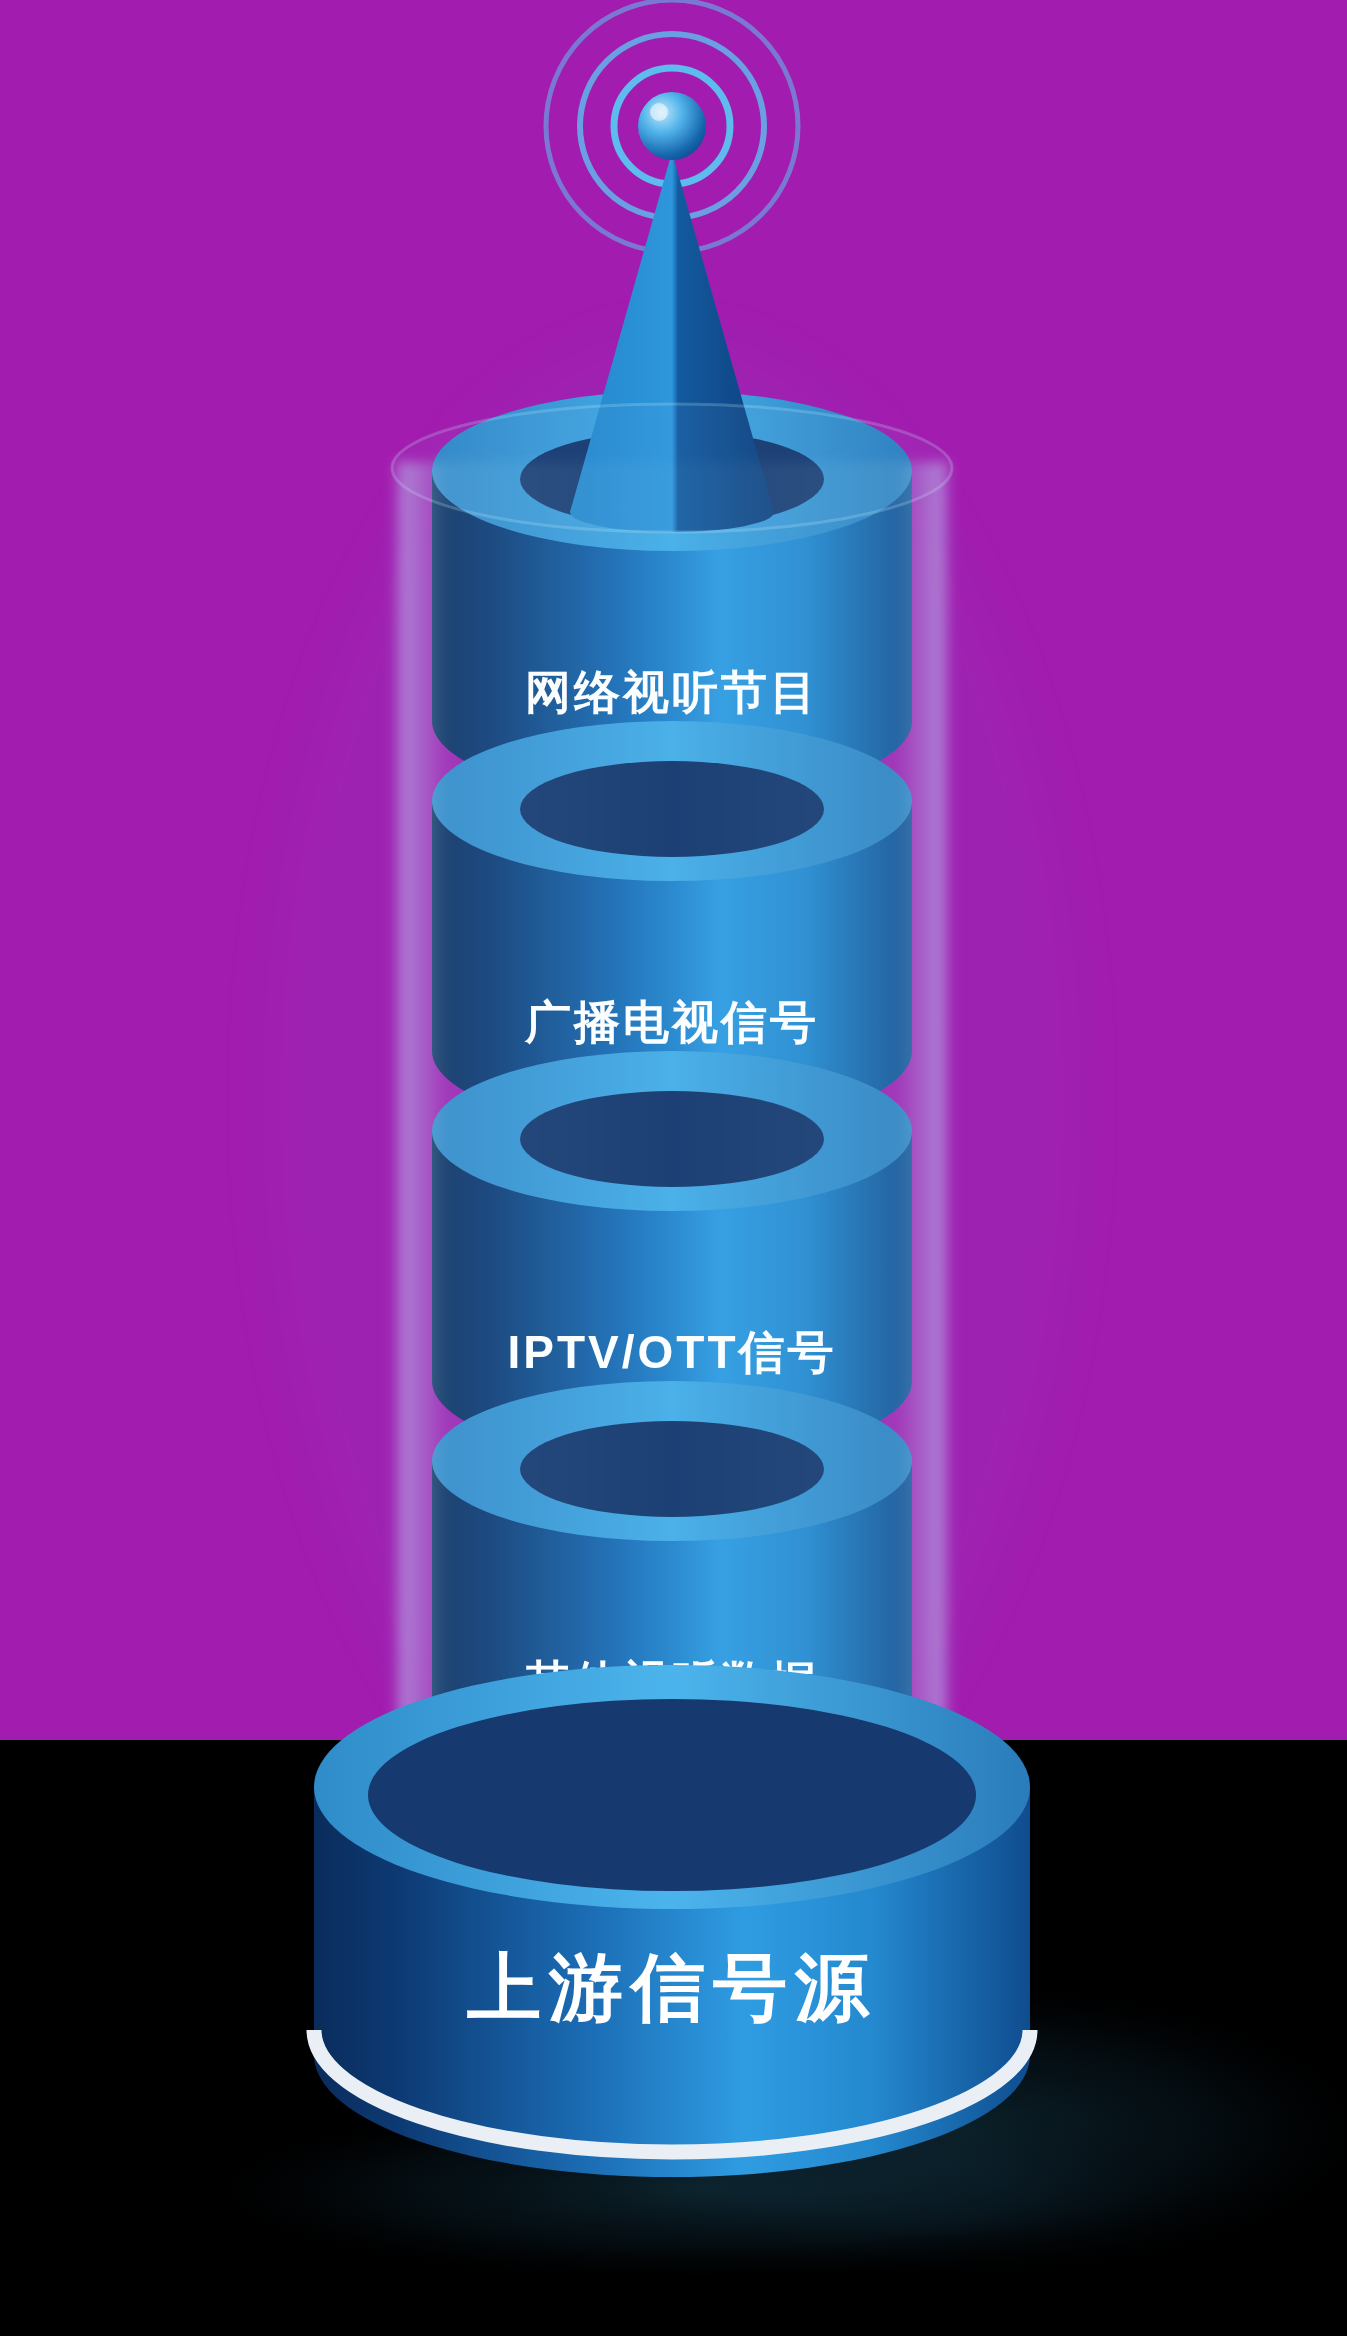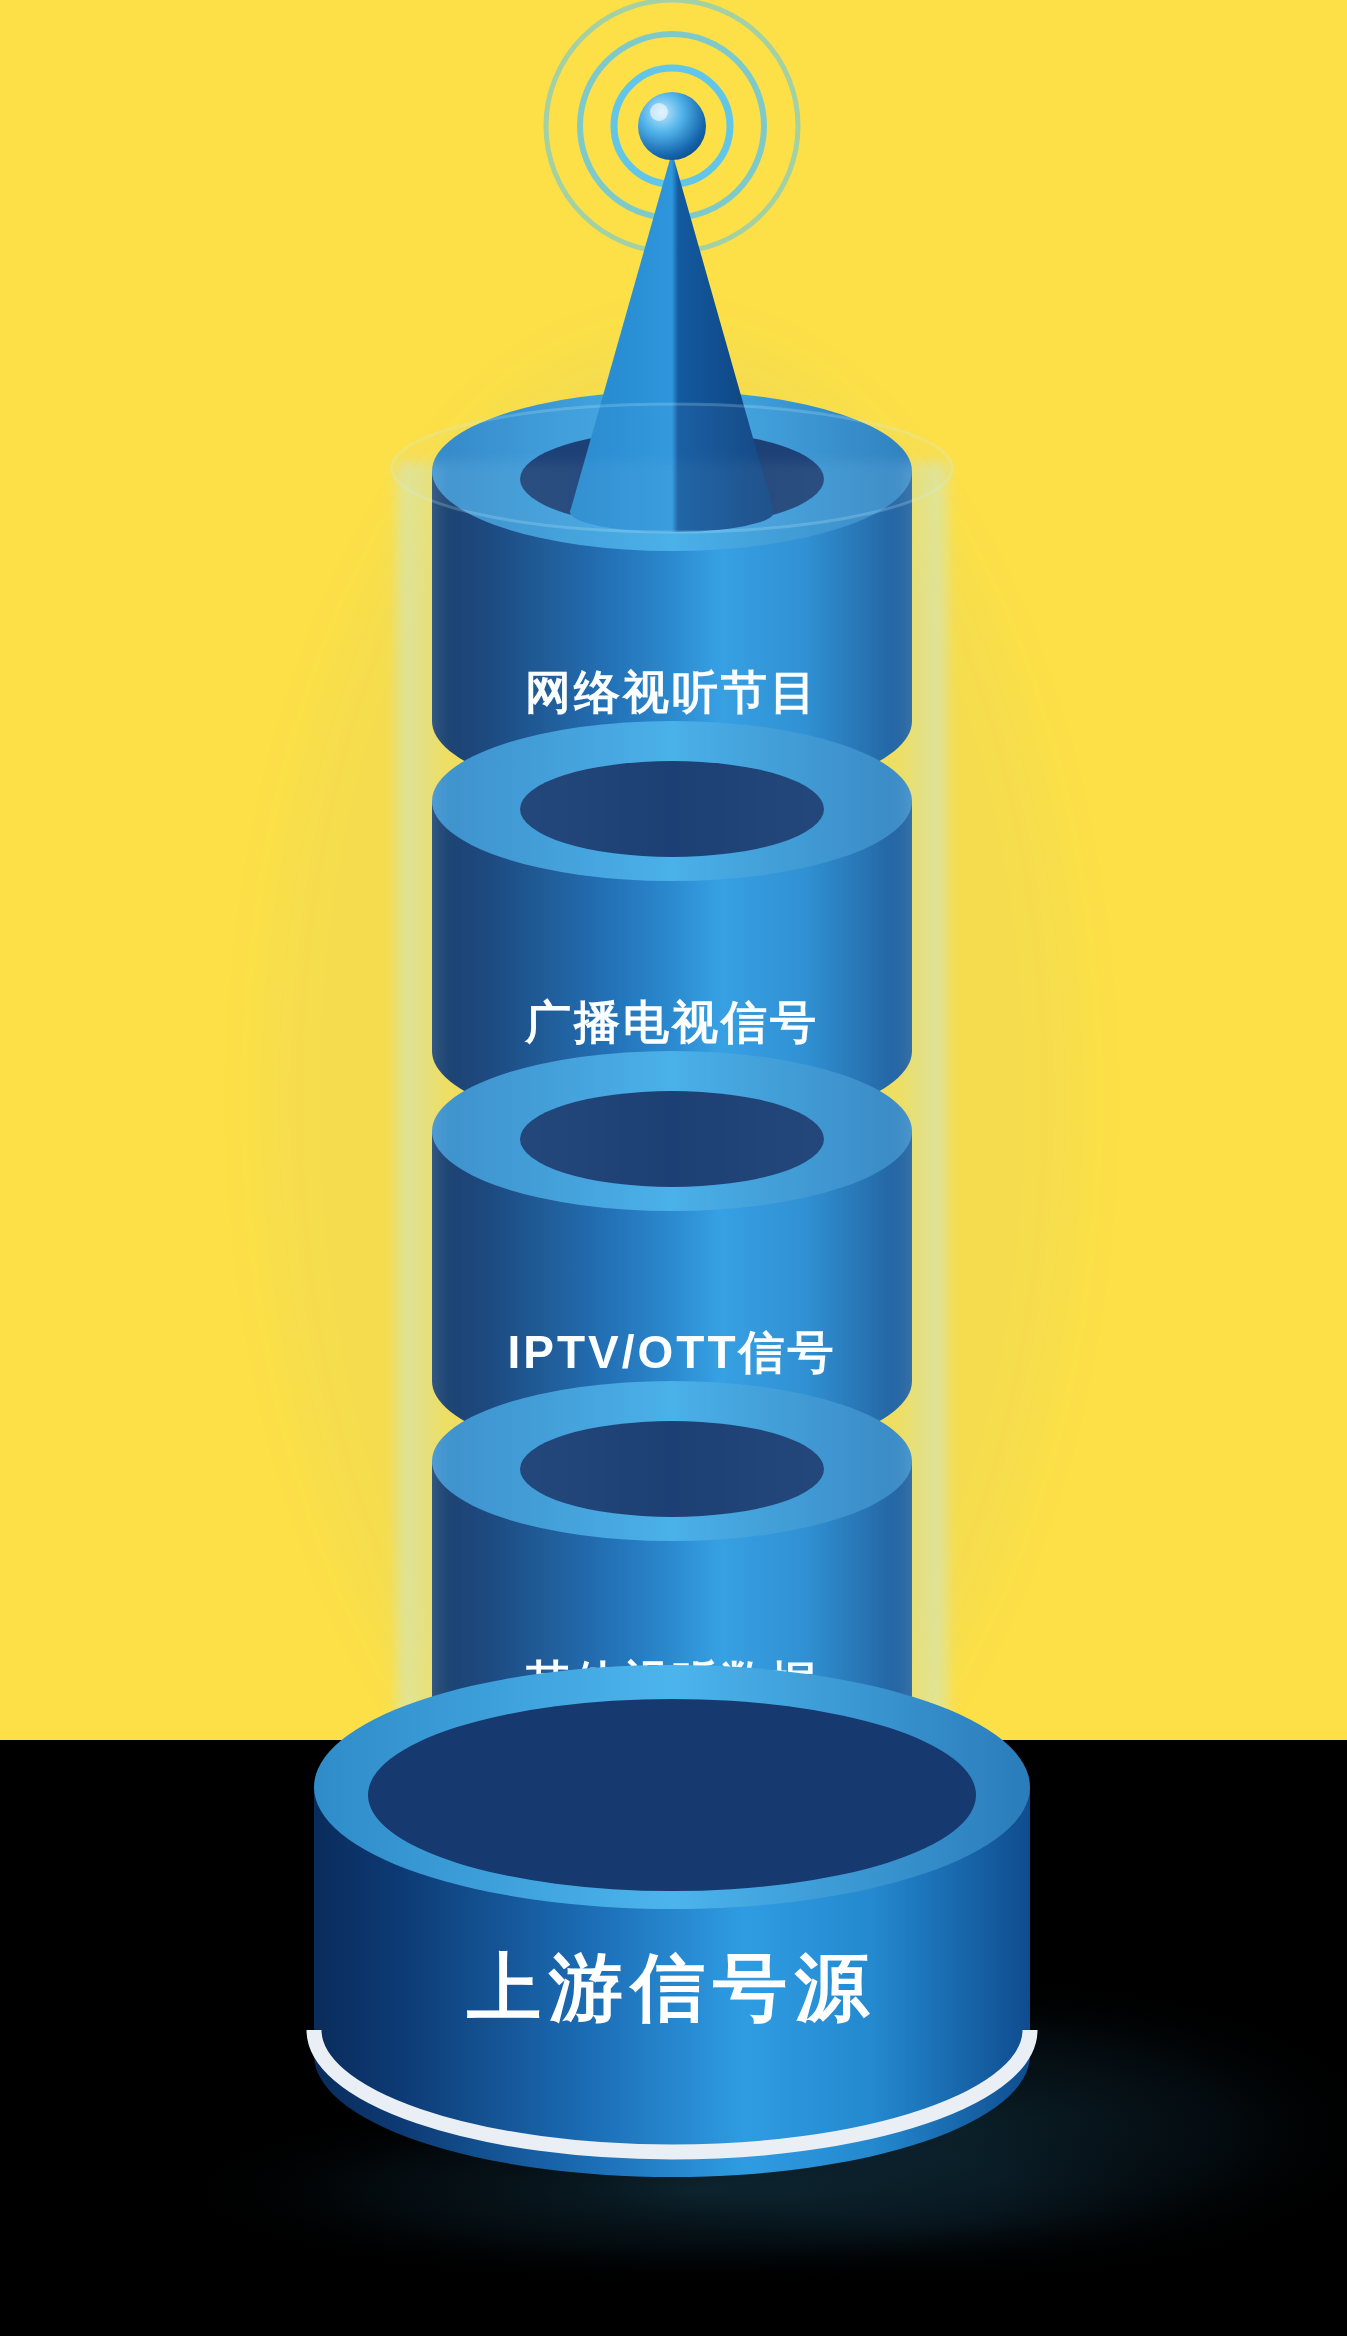--- a/index.html
+++ b/index.html
@@ -7,21 +7,21 @@
     padding: 0;
     background: #000000;
     width: 1347px;
     height: 2336px;
     overflow: hidden;
   }
   .stage {
     position: relative;
     width: 1347px;
     height: 1740px;
-    background: #fde047;
+    background: #a21caf;
   }
   svg { display: block; }
   text {
     font-family: "Liberation Sans", "DejaVu Sans", sans-serif;
     font-weight: bold;
     fill: #ffffff;
     text-anchor: middle;
   }
   .seg-label  { font-size: 46px; letter-spacing: 3px; }
   .base-label { font-size: 74px; letter-spacing: 8px; }

